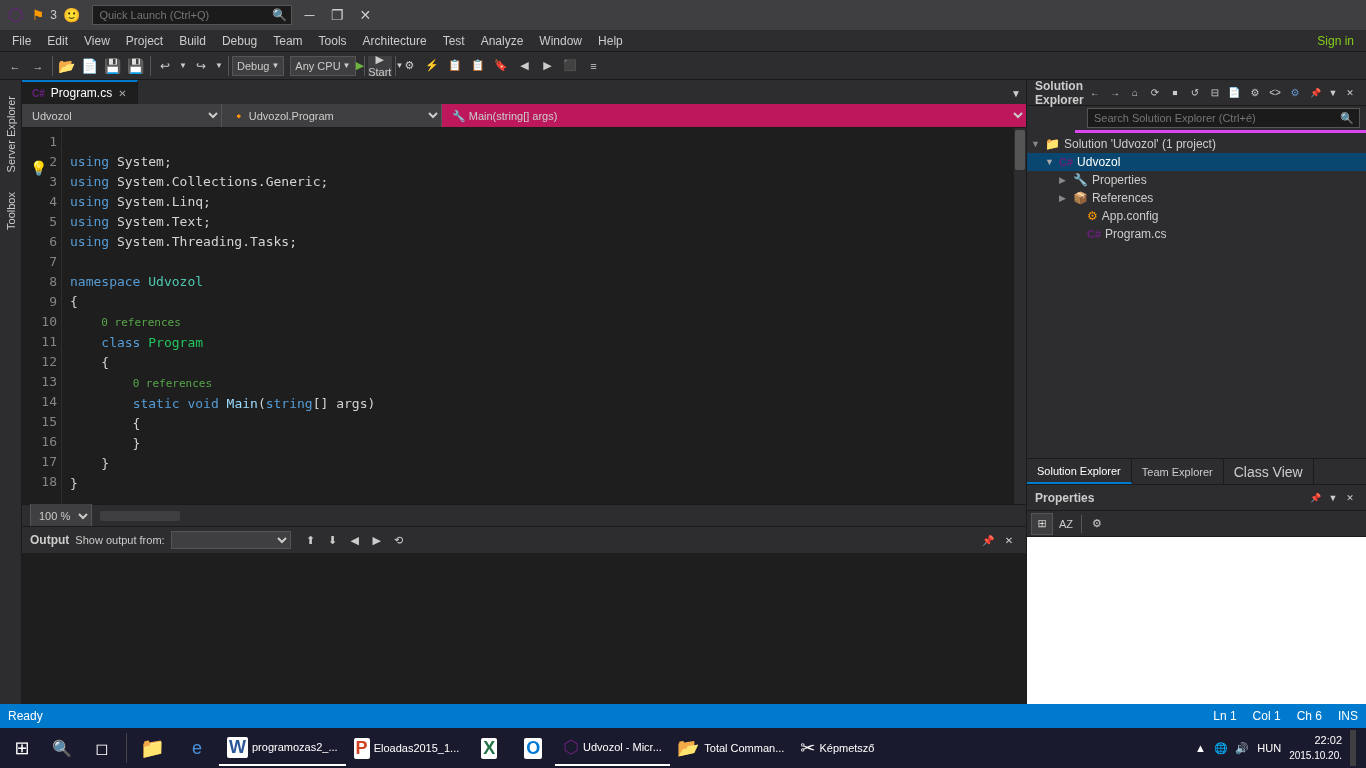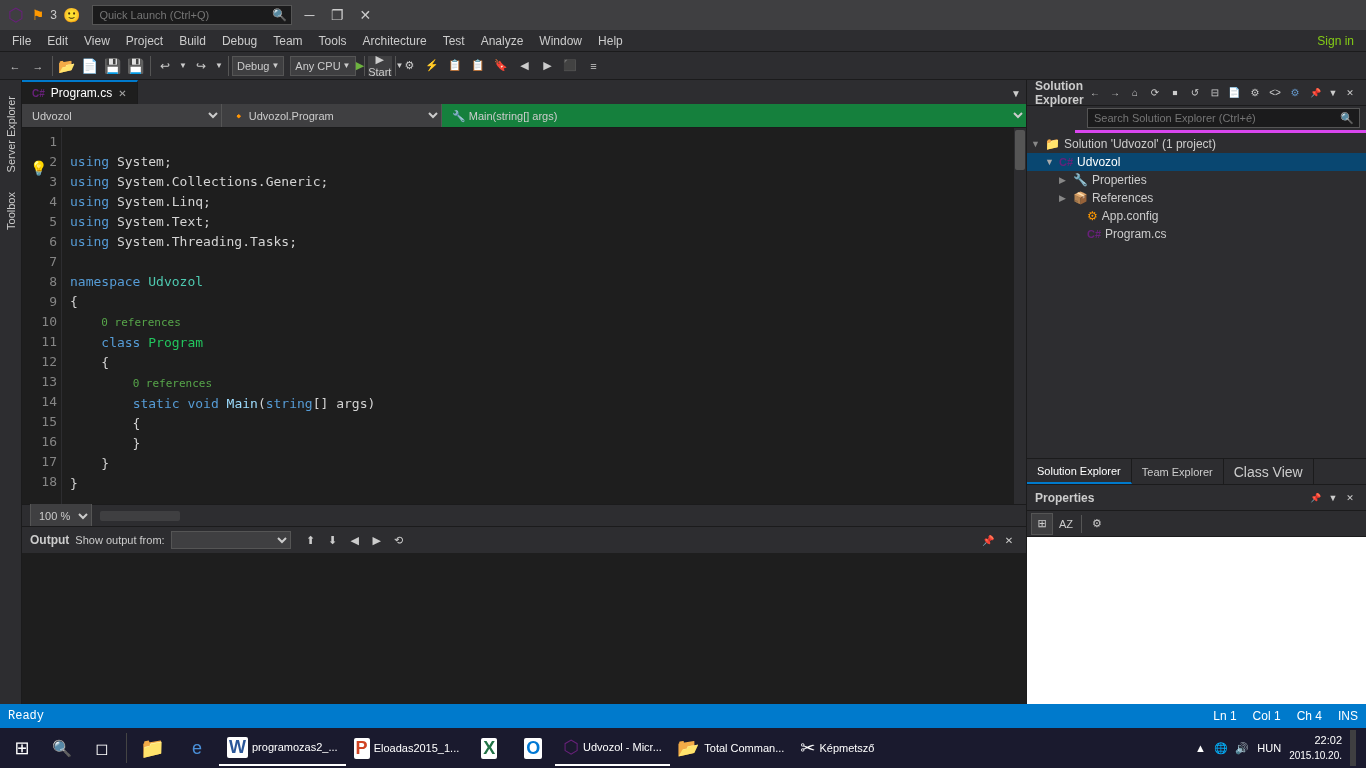--- a/index.html
+++ b/index.html
@@ -173,21 +173,21 @@
         <button style="width:20px;height:22px;background:transparent;border:none;color:#ccc;cursor:pointer;font-size:10px;">▼</button>
       </div>
 
       <div id="editor-nav" style="height:24px;background:#2d2d30;display:flex;align-items:center;border-bottom:1px solid #1b1b1c;">
         <select style="flex:0 0 200px;background:#3f3f41;border:none;border-right:1px solid #555;color:#ccc;padding:2px 6px;font-size:11px;height:100%;cursor:pointer;outline:none;">
           <option>Udvozol</option>
         </select>
         <select style="flex:0 0 220px;background:#3f3f41;border:none;border-right:1px solid #555;color:#ccc;padding:2px 6px;font-size:11px;height:100%;cursor:pointer;outline:none;">
           <option>🔸 Udvozol.Program</option>
         </select>
-        <select style="flex:1;background:#15803d;border:none;color:#ccc;padding:4px 6px;font-size:11px;height:100%;cursor:pointer;outline:none;">
+        <select style="flex:1;background:#be185d;border:none;color:#ccc;padding:4px 6px;font-size:11px;height:100%;cursor:pointer;outline:none;">
           <option>🔧 Main(string[] args)</option>
         </select>
       </div>
 
       <div id="code-editor" style="flex:1;background:#1e1e1e;overflow:hidden;display:flex;position:relative;">
 
         <div style="position:absolute;left:8px;top:32px;color:#f0d060;font-size:14px;z-index:10;cursor:pointer;">💡</div>
 
         <div style="width:40px;background:#1e1e1e;color:#858585;font-family:'Consolas',monospace;font-size:13px;line-height:20px;padding:4px 4px 4px 16px;text-align:right;user-select:none;border-right:1px solid #2d2d30;overflow:hidden;">
           1<br>2<br>3<br>4<br>5<br>6<br>7<br>8<br>9<br>10<br>11<br>12<br>13<br>14<br>15<br>16<br>17<br>18
@@ -343,24 +343,24 @@
         <button style="width:22px;height:22px;background:transparent;border:1px solid transparent;color:#ccc;cursor:pointer;font-size:11px;display:flex;align-items:center;justify-content:center;">AZ</button>
         <div style="width:1px;height:18px;background:#555;margin:0 2px;"></div>
         <button style="width:22px;height:22px;background:transparent;border:none;color:#ccc;cursor:pointer;font-size:11px;">⚙</button>
       </div>
       <div id="prop-content" style="flex:1;background:#fff;"></div>
     </div>
   </div>
 </div>
 
 <div id="status-bar" style="height:24px;background:#007acc;display:flex;align-items:center;padding:0 8px;color:#fff;font-size:12px;">
-  <span style="margin-right:auto;font-family:Liberation Mono, monospace;">Ready</span>
+  <span style="margin-right:auto;">Ready</span>
   <span style="margin-right:16px;">Ln 1</span>
   <span style="margin-right:16px;">Col 1</span>
-  <span style="margin-right:16px;">Ch 4</span>
+  <span style="margin-right:16px;">Ch 6</span>
   <span>INS</span>
 </div>
 
 <div id="taskbar" style="height:40px;background:#1a1a2e;display:flex;align-items:center;padding:0 2px;gap:0;">
   <button style="width:40px;height:40px;background:transparent;border:none;cursor:pointer;display:flex;align-items:center;justify-content:center;font-size:18px;color:#fff;">⊞</button>
   <button style="width:40px;height:40px;background:transparent;border:none;cursor:pointer;display:flex;align-items:center;justify-content:center;font-size:16px;color:#fff;">🔍</button>
   <button style="width:40px;height:40px;background:transparent;border:none;cursor:pointer;display:flex;align-items:center;justify-content:center;font-size:16px;color:#fff;">◻</button>
   <div style="width:1px;height:30px;background:#444;margin:0 4px;"></div>
 
   <div style="height:36px;min-width:44px;display:flex;align-items:center;justify-content:center;padding:0 8px;cursor:pointer;font-size:20px;color:#f0c040;">📁</div>

